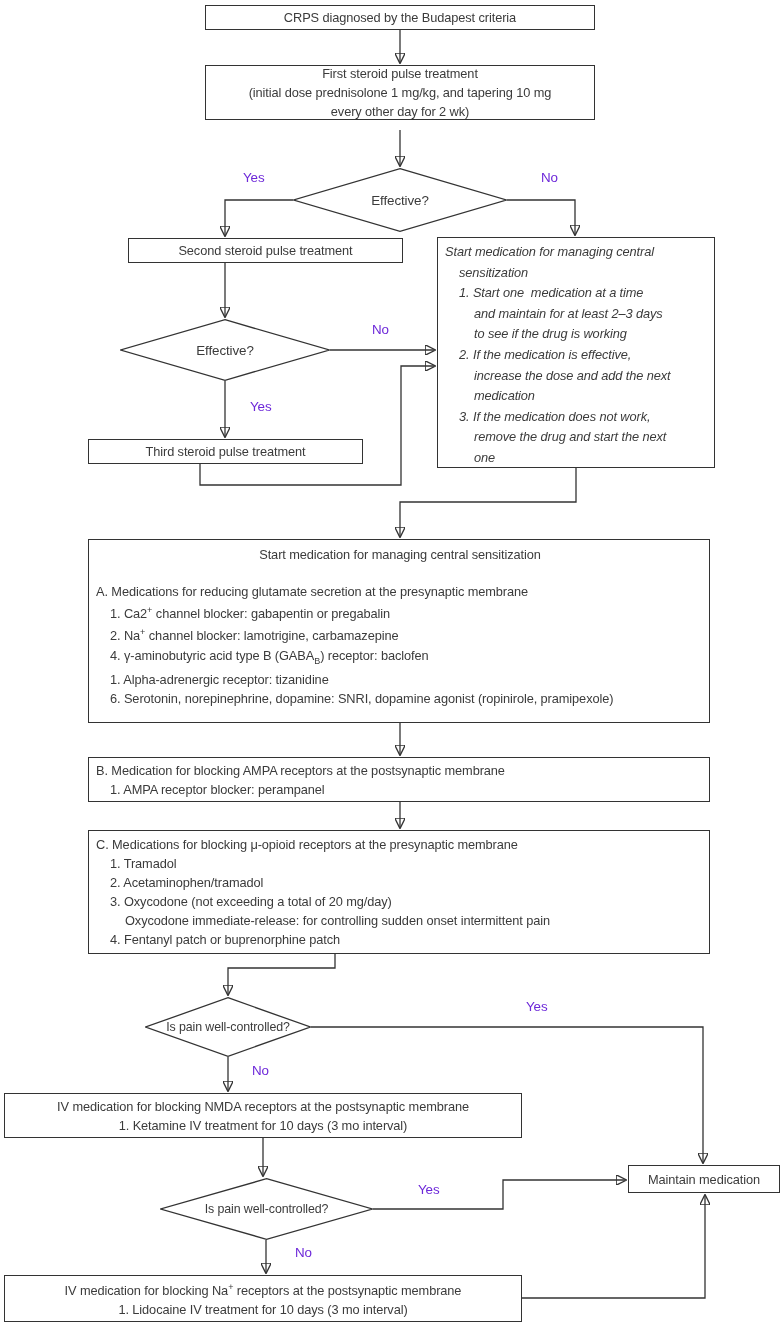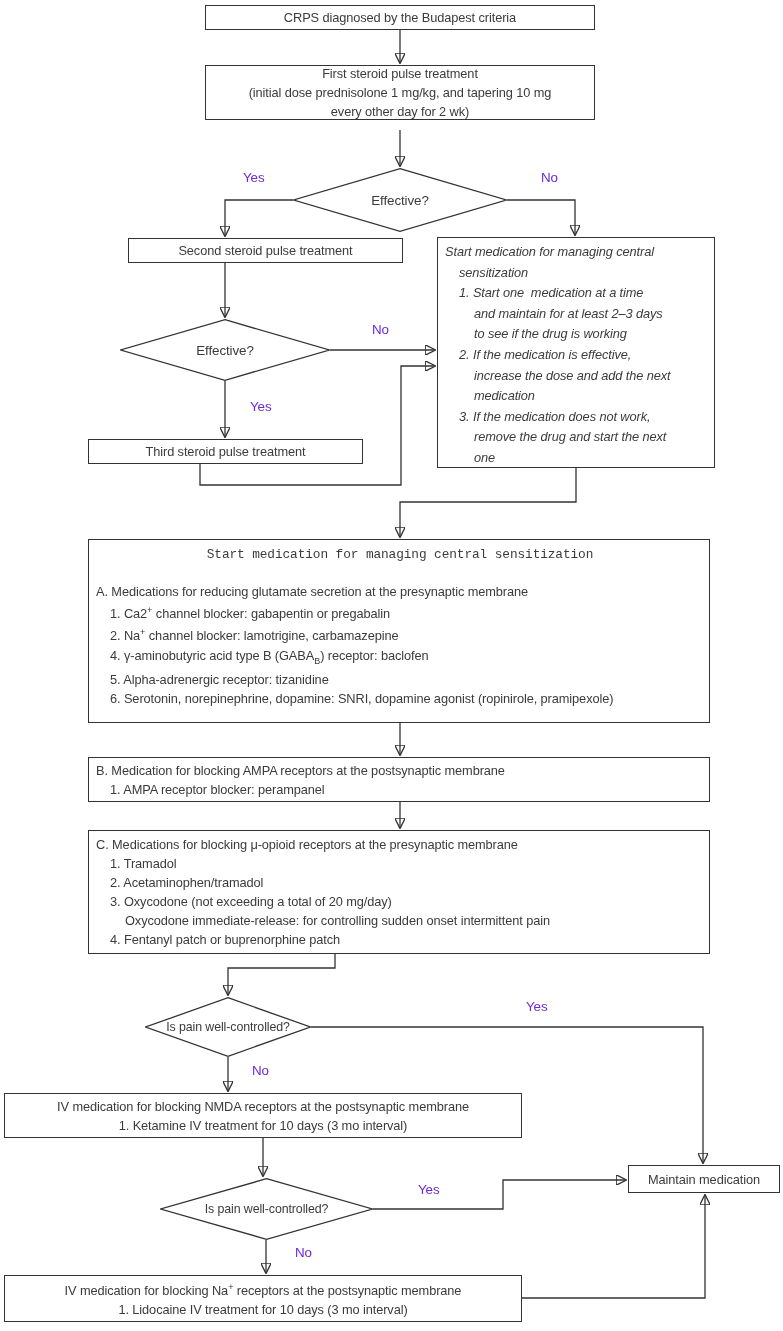--- a/index.html
+++ b/index.html
@@ -13,21 +13,21 @@
     position:absolute;box-sizing:border-box;background:#ffffff;
     border:1.4px solid #333333;font-size:12.8px;line-height:19px;
     letter-spacing:-0.1px;
   }
   .centered{display:flex;flex-direction:column;justify-content:center;text-align:center;}
   .list{padding:3px 5px 0 7px;}
   .lh21 .ln{line-height:20.6px;}
   .ln{white-space:pre-wrap;}
   .ind1{padding-left:14px;}
   .ind2{padding-left:29px;}
-  .ctr{text-align:center;font-family:Liberation Mono, monospace;}
+  .ctr{text-align:center;}
   .gap{height:18px;}
   sup,sub{font-size:9px;letter-spacing:0;}
   .diamond{position:absolute;display:flex;align-items:center;justify-content:center;}
   .diamond svg{position:absolute;left:0;top:0;width:100%;height:100%;}
   .dlabel{position:relative;font-size:13.4px;letter-spacing:-0.1px;}
   .dlabel.small{font-size:12.4px;}
   .elabel{position:absolute;font-size:13.4px;color:#6d28d9;letter-spacing:-0.1px;}
   svg.wires{position:absolute;left:0;top:0;width:783px;height:1331px;pointer-events:none;}
   svg.wires path{stroke:#333333;stroke-width:1.3;fill:none;}
 </style>
@@ -73,21 +73,21 @@
   </div>
 
   <div class="box list" style="left:88px;top:539px;width:622px;height:184px;padding-top:5px;">
     <div class="ln ctr">Start medication for managing central sensitization</div>
     <div class="gap"></div>
     <div>
         <div class="ln ind0">A. Medications for reducing glutamate secretion at the presynaptic membrane</div>
         <div class="ln ind1">1. Ca2<sup>+</sup> channel blocker: gabapentin or pregabalin</div>
         <div class="ln ind1">2. Na<sup>+</sup> channel blocker: lamotrigine, carbamazepine</div>
         <div class="ln ind1">4. γ-aminobutyric acid type B (GABA<sub>B</sub>) receptor: baclofen</div>
-        <div class="ln ind1">5. Alpha-adrenergic receptor: tizanidine</div>
+        <div class="ln ind1">1. Alpha-adrenergic receptor: tizanidine</div>
         <div class="ln ind1">6. Serotonin, norepinephrine, dopamine: SNRI, dopamine agonist (ropinirole, pramipexole)</div>
       </div>
   </div>
 
   <div class="box list" style="left:88px;top:757px;width:622px;height:45px;padding-top:3px;">
     <div>
         <div class="ln ind0">B. Medication for blocking AMPA receptors at the postsynaptic membrane</div>
         <div class="ln ind1">1. AMPA receptor blocker: perampanel</div>
       </div>
   </div>

